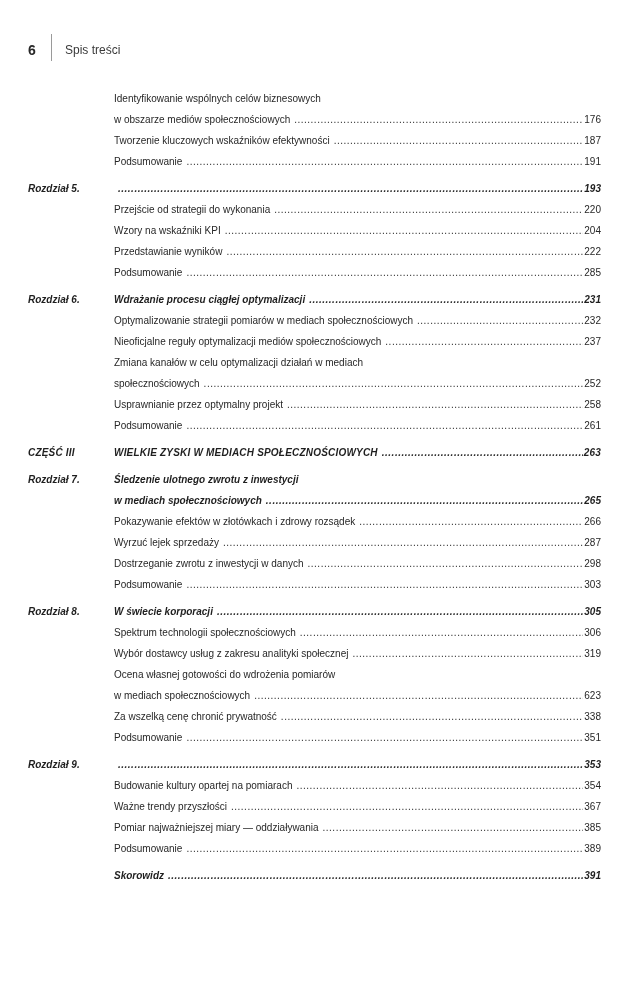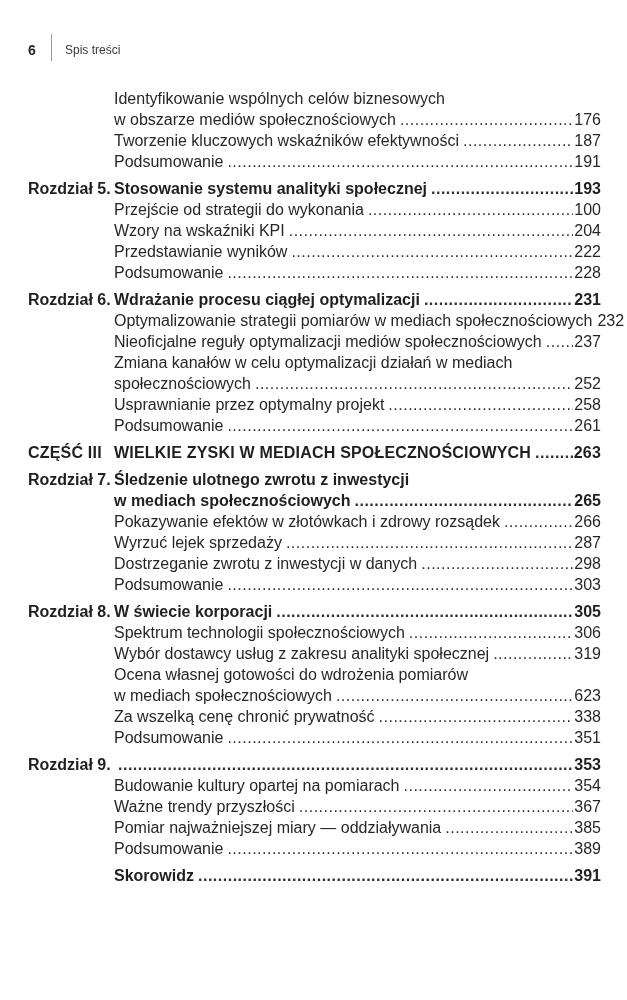--- a/index.html
+++ b/index.html
@@ -37,21 +37,21 @@
     align-self: flex-start;
     margin-top: -2px;
   }
   .header-title {
     font-size: 12px;
     color: #3a3a3a;
   }
   
   .toc {
     margin: 24px 26px 0 28px; 
-    font-size: 16px;
+    font-size: 10px;
     line-height: 21px;
   }
   .entry {
     display: flex;
     align-items: flex-start;
   }
   .entry-label {
     width: 86px;
     flex-shrink: 0;
   }
@@ -75,20 +75,21 @@
   }
   .pagenum {
     white-space: nowrap;
     text-align: right;
   }
   
   .entry.chapter, .entry.part, .entry.index {
     font-weight: 700;
     margin-top: 6px;
     color: #1f1f1f;
+    font-style: italic;
   }
   .entry.part { letter-spacing: 0.2px; }
 </style>
 </head>
 <body>
 
 <div class="page">
 
   <div class="page-header">
     <span class="page-num">6</span>
@@ -128,34 +129,33 @@
           <span class="leader">........................................................................................................................................................................................................</span>
           <span class="pagenum">191</span>
         </div>
       </div>
     </div>
 
     <div class="entry chapter">
       <div class="entry-label">Rozdział 5.</div>
       <div class="entry-body">
         <div class="entry-lastline">
-          <span class="entry-text">Stosowanie systemu analityki społecznej</span>
           <span class="leader">........................................................................................................................................................................................................</span>
           <span class="pagenum">193</span>
         </div>
       </div>
     </div>
 
     <div class="entry sub">
       <div class="entry-label"></div>
       <div class="entry-body">
         <div class="entry-lastline">
           <span class="entry-text">Przejście od strategii do wykonania</span>
           <span class="leader">........................................................................................................................................................................................................</span>
-          <span class="pagenum">100</span>
+          <span class="pagenum">220</span>
         </div>
       </div>
     </div>
 
     <div class="entry sub">
       <div class="entry-label"></div>
       <div class="entry-body">
         <div class="entry-lastline">
           <span class="entry-text">Wzory na wskaźniki KPI</span>
           <span class="leader">........................................................................................................................................................................................................</span>
@@ -174,21 +174,21 @@
         </div>
       </div>
     </div>
 
     <div class="entry sub">
       <div class="entry-label"></div>
       <div class="entry-body">
         <div class="entry-lastline">
           <span class="entry-text">Podsumowanie</span>
           <span class="leader">........................................................................................................................................................................................................</span>
-          <span class="pagenum">228</span>
+          <span class="pagenum">285</span>
         </div>
       </div>
     </div>
 
     <div class="entry chapter">
       <div class="entry-label">Rozdział 6.</div>
       <div class="entry-body">
         <div class="entry-lastline">
           <span class="entry-text">Wdrażanie procesu ciągłej optymalizacji</span>
           <span class="leader">........................................................................................................................................................................................................</span>

